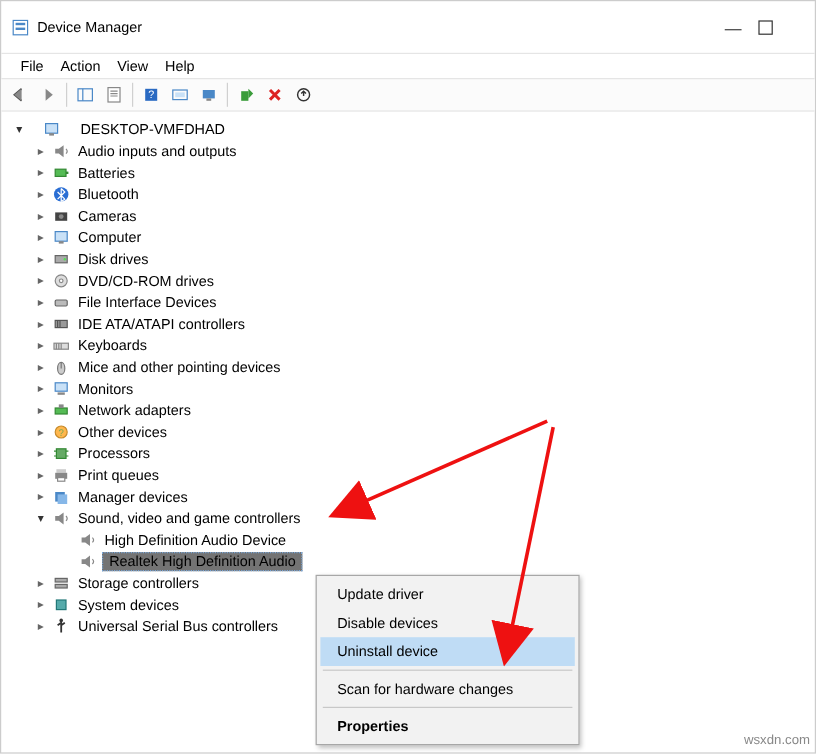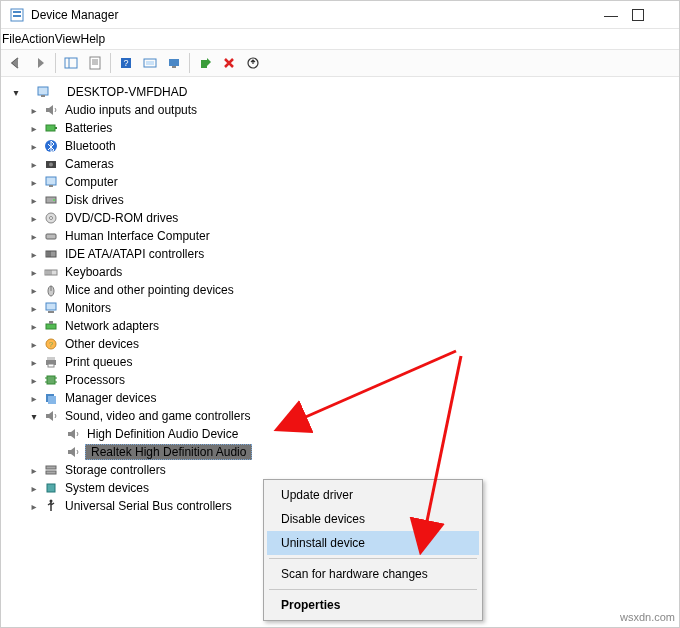--- a/index.html
+++ b/index.html
@@ -8,34 +8,35 @@
     font-family: "Segoe UI", Tahoma, sans-serif;
     font-size: 12px;
     background: #fff;
     width: 680px;
     height: 628px;
     overflow: hidden;
     position: relative;
     border: 1px solid #ccc;
   }
   .titlebar {
-    height: 28px;
+    height: 44px;
     display: flex;
     align-items: center;
     padding: 0 8px;
     border-bottom: 1px solid #e5e5e5;
   }
   .titlebar .icon { width: 16px; height: 16px; margin-right: 6px; display:flex; align-items:center; justify-content:center; }
   .titlebar .title { flex: 1; font-size: 12px; }
   .titlebar .winbtn { width: 40px; text-align: center; font-size: 14px; color:#333; }
   .menubar {
     height: 20px;
     display: flex;
     align-items: center;
-    padding: 0 1px;
+    padding: 0 16px;
+    gap: 14px;
   }
   .menubar span { cursor: default; }
   .toolbar {
     height: 28px;
     border-top: 1px solid #e5e5e5;
     border-bottom: 1px solid #e5e5e5;
     display: flex;
     align-items: center;
     padding: 0 4px;
     gap: 2px;
@@ -292,21 +293,21 @@
       </span>
       <span class="nlabel">DVD/CD-ROM drives</span>
     </div>
     <div class="node indent1">
       <span class="expander closed"></span>
       <span class="nicon">
         <svg class="i" width="14" height="14">
           <rect x="2" y="5" width="10" height="5" rx="1" fill="#bbb" stroke="#666"></rect>
         </svg>
       </span>
-      <span class="nlabel">Human Interface Computer</span>
+      <span class="nlabel">File Interface Devices</span>
     </div>
     <div class="node indent1">
       <span class="expander closed"></span>
       <span class="nicon">
         <svg class="i" width="14" height="14">
           <rect x="2" y="4" width="10" height="6" fill="#999" stroke="#555"></rect>
           <line x1="4" y1="4" x2="4" y2="10" stroke="#555"></line>
           <line x1="6" y1="4" x2="6" y2="10" stroke="#555"></line>
         </svg>
       </span>
@@ -356,44 +357,44 @@
     </div>
     <div class="node indent1">
       <span class="expander closed"></span>
       <span class="nicon">
         <svg class="i" width="14" height="14">
           <circle cx="7" cy="7" r="5" fill="#ffb74d" stroke="#c78b2b"></circle>
           <text x="7" y="10" font-size="8" text-anchor="middle" fill="#7a5">?</text>
         </svg>
       </span>
       <span class="nlabel">Other devices</span>
-    </div>
-    <div class="node indent1">
-      <span class="expander closed"></span>
-      <span class="nicon">
-        <svg class="i" width="14" height="14">
-          <rect x="3" y="2" width="8" height="3" fill="#ccc"></rect>
-          <rect x="2" y="5" width="10" height="5" fill="#888"></rect>
-          <rect x="4" y="9" width="6" height="3" fill="#fff" stroke="#888"></rect>
-        </svg>
-      </span>
-      <span class="nlabel">Print queues</span>
     </div>
     <div class="node indent1">
       <span class="expander closed"></span>
       <span class="nicon">
         <svg class="i" width="14" height="14">
           <rect x="3" y="3" width="8" height="8" fill="#6a6" stroke="#383"></rect>
           <line x1="1" y1="5" x2="3" y2="5" stroke="#383"></line>
           <line x1="1" y1="9" x2="3" y2="9" stroke="#383"></line>
           <line x1="11" y1="5" x2="13" y2="5" stroke="#383"></line>
           <line x1="11" y1="9" x2="13" y2="9" stroke="#383"></line>
         </svg>
       </span>
       <span class="nlabel">Processors</span>
+    </div>
+    <div class="node indent1">
+      <span class="expander closed"></span>
+      <span class="nicon">
+        <svg class="i" width="14" height="14">
+          <rect x="3" y="2" width="8" height="3" fill="#ccc"></rect>
+          <rect x="2" y="5" width="10" height="5" fill="#888"></rect>
+          <rect x="4" y="9" width="6" height="3" fill="#fff" stroke="#888"></rect>
+        </svg>
+      </span>
+      <span class="nlabel">Print queues</span>
     </div>
     <div class="node indent1">
       <span class="expander closed"></span>
       <span class="nicon">
         <svg class="i" width="14" height="14">
           <rect x="2" y="3" width="8" height="8" fill="#4a88c7"></rect>
           <rect x="4" y="5" width="8" height="8" fill="#86b7e8"></rect>
         </svg>
       </span>
       <span class="nlabel">Manager devices</span>

